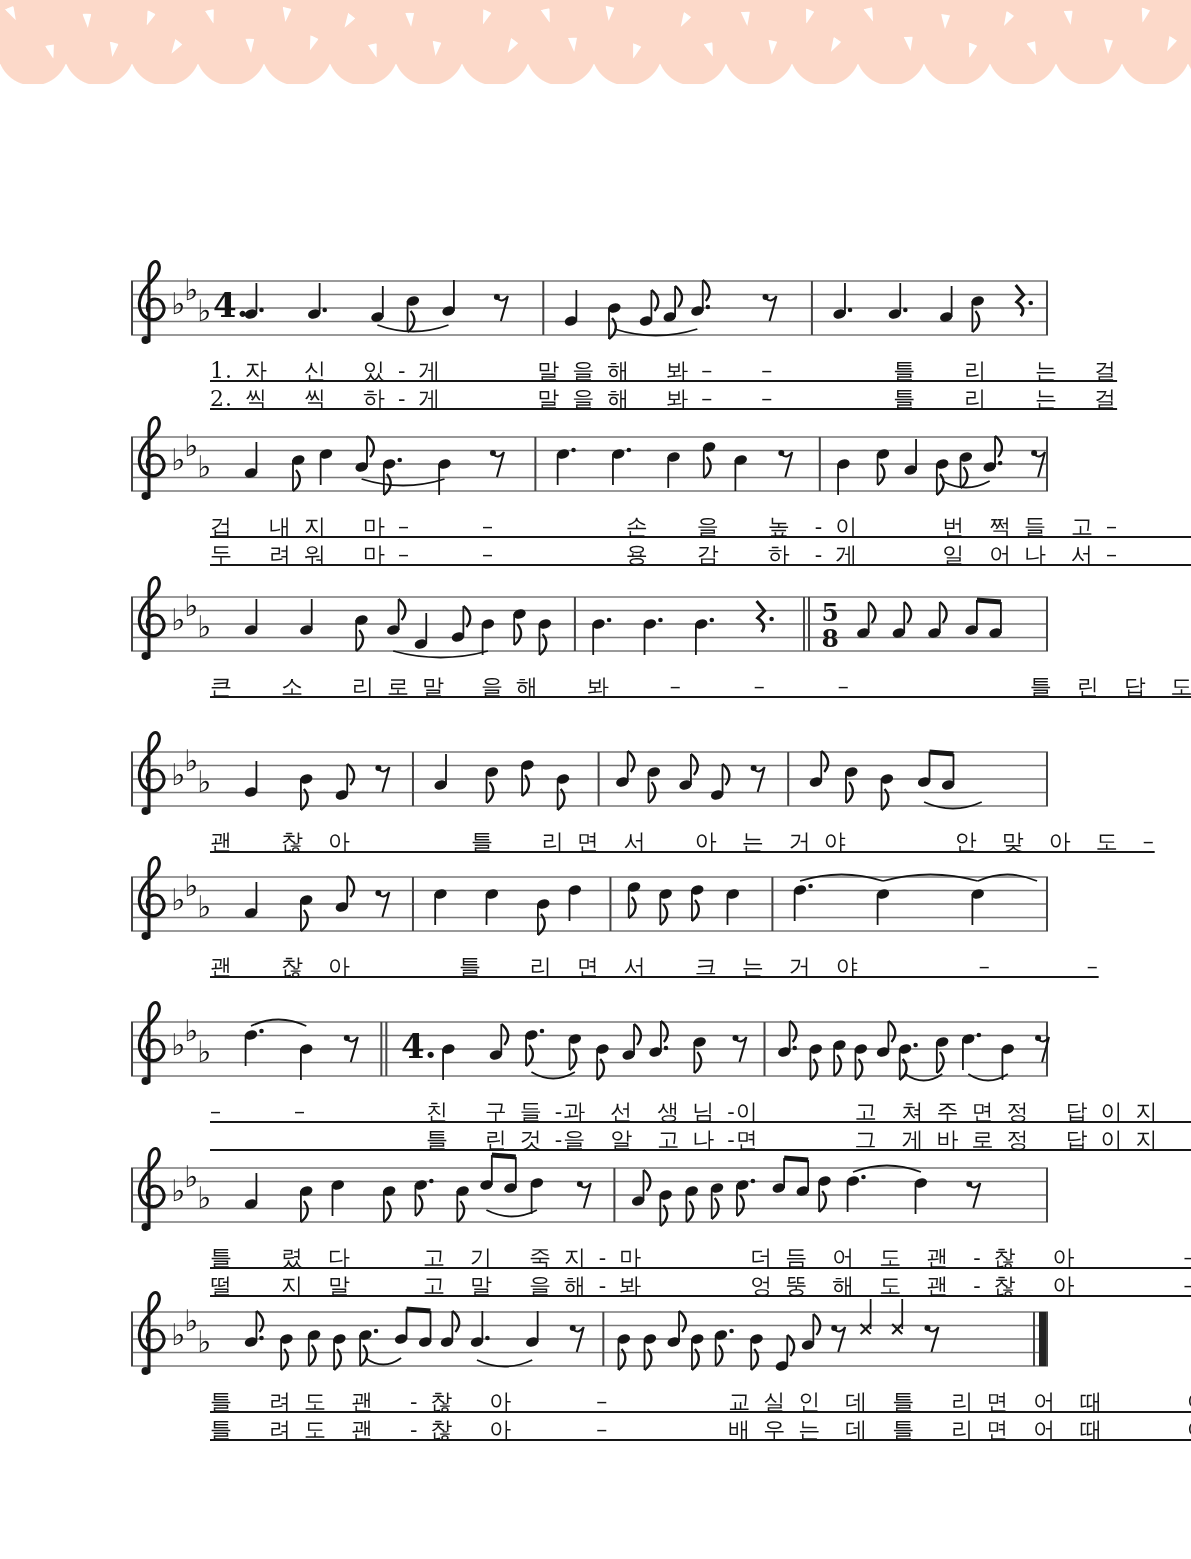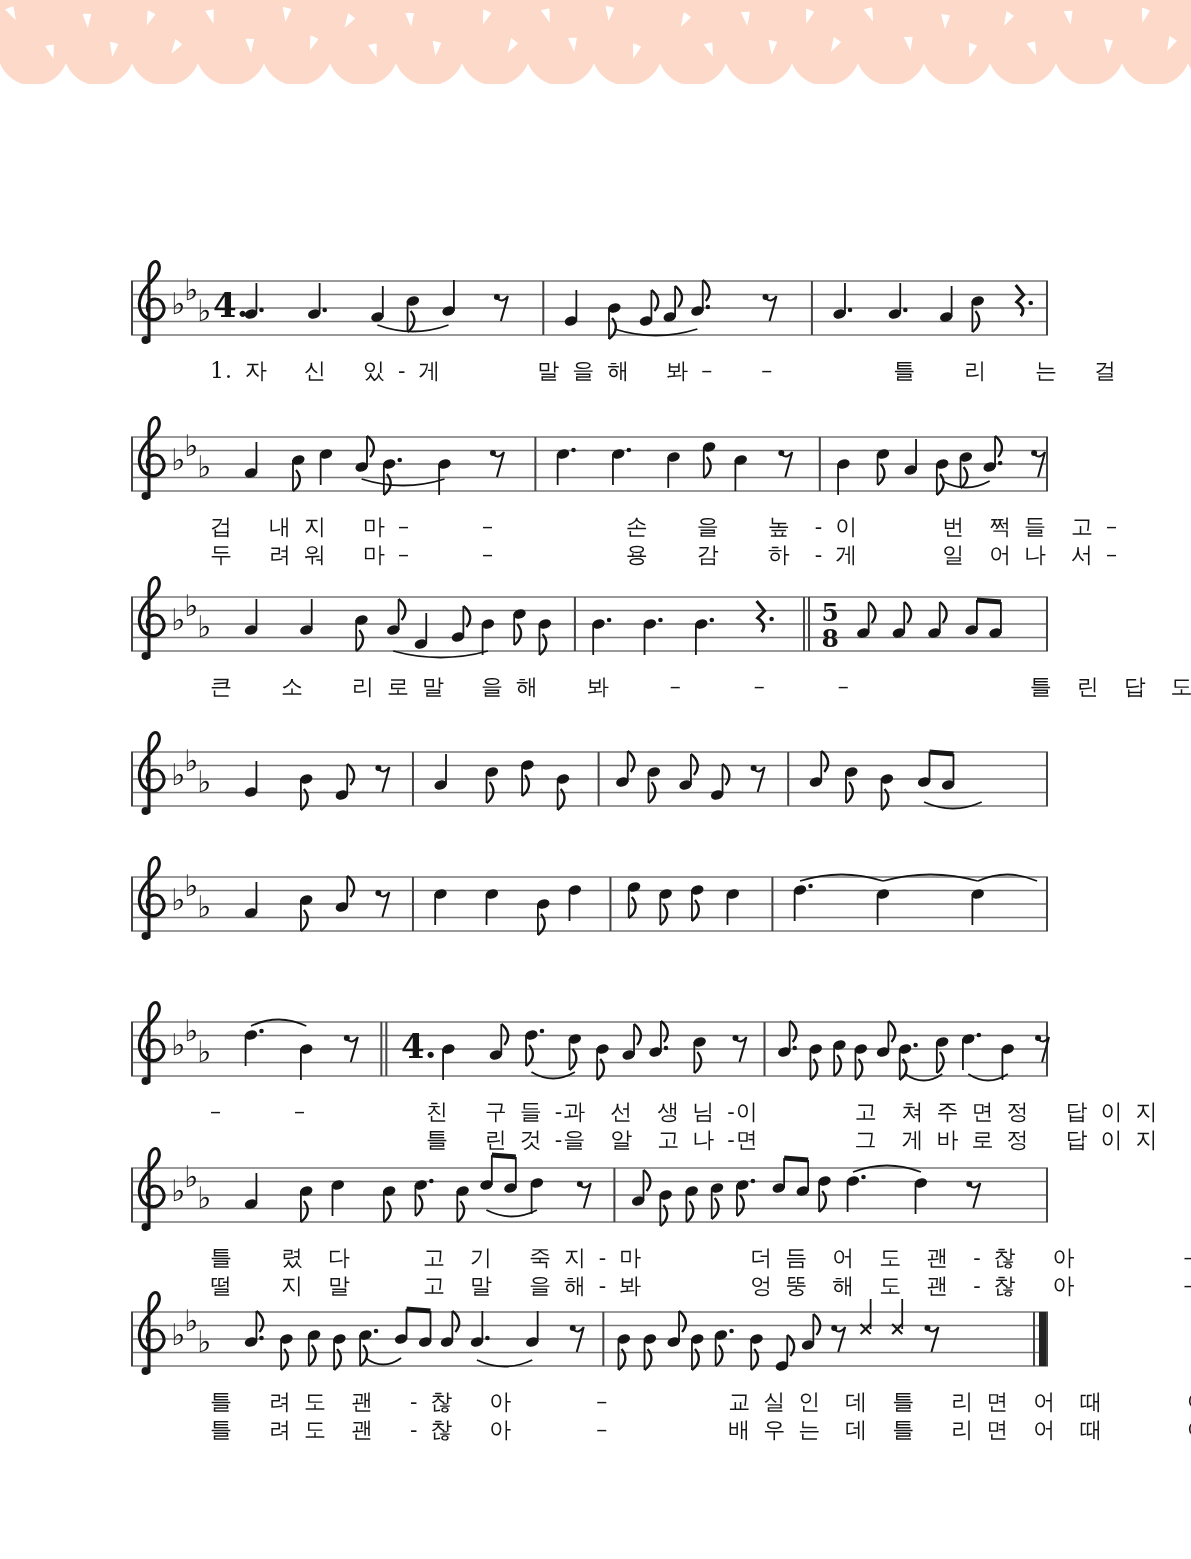--- a/index.html
+++ b/index.html
@@ -6,21 +6,21 @@
   .page{position:relative;width:1191px;height:1559px;background:#ffffff;overflow:hidden;
         font-family:"Liberation Sans",sans-serif;}
   .band{position:absolute;top:0;left:0;width:100%;height:64px;}
   .scallops{position:absolute;top:64px;left:0;width:100%;height:20px;
             background-size:66px 20px;background-repeat:repeat-x;}
   .tri{position:absolute;width:9px;height:15px;
        clip-path:polygon(0 0,100% 10%,45% 100%);}
   .system{position:absolute;left:118px;width:960px;height:178px;}
   .notation{position:absolute;top:0;left:0;}
   .lyric{position:absolute;white-space:pre;font-family:"DejaVu Serif","Liberation Serif",serif;
-         font-size:22px;color:#161616;word-spacing:4px;letter-spacing:1px;line-height:28px;}
+         font-size:22px;color:#161616;word-spacing:4px;letter-spacing:1px;line-height:28px;text-decoration:underline;}
   .l1{top:112px;left:92px;}
   .l2{top:140px;left:92px;}
 </style>
 </head>
 <body>
 
 <div class="page">
   <div class="band" style="background: rgb(252, 217, 201);">
       <div class="tri" style="left: 8px; top: 6px; background: rgb(255, 255, 255); transform: rotate(-30deg);"></div>
       <div class="tri" style="left: 47px; top: 44px; background: rgb(255, 255, 255); transform: rotate(-18deg);"></div>
@@ -132,20 +132,21 @@
             <path d="M854.4000000000001 87 C 862.4000000000001 81, 863.4000000000001 73, 857.4000000000001 66" stroke="#151515" stroke-width="2.4" fill="none"></path>
             <path d="M897.72 40 L 905.72 50 L 898.72 57 Q 908.72 64 902.72 71" stroke="#151515" stroke-width="3" fill="none"></path>
             <circle cx="912.72" cy="58" r="2.3" fill="#151515"></circle>
           </g>
           <g>
             <path d="M259.4 80 Q 294.95 93 330.5 80" stroke="#151515" stroke-width="1.8" fill="none"></path>
             <path d="M496.40000000000003 84 Q 537.875 97 579.35 84" stroke="#151515" stroke-width="1.8" fill="none"></path>
           </g>
         </svg>
         <div class="lyric l1">1. 자   신   있 - 게        말 을 해   봐 –    –          틀    리    는   걸</div>
+        <div class="lyric l2">2. 씩   씩   하 - 게        말 을 해   봐 –    –          틀    리    는   걸</div>
       </section>
       <section class="system" style="top: 401px;">
         <svg class="notation" width="960" height="108" viewBox="0 0 960 108">
           <g>
             <line x1="13" y1="36" x2="930" y2="36" stroke="#787878" stroke-width="1.6"></line>
             <line x1="13" y1="49.5" x2="930" y2="49.5" stroke="#787878" stroke-width="1.6"></line>
             <line x1="13" y1="63" x2="930" y2="63" stroke="#787878" stroke-width="1.6"></line>
             <line x1="13" y1="76.5" x2="930" y2="76.5" stroke="#787878" stroke-width="1.6"></line>
             <line x1="13" y1="90" x2="930" y2="90" stroke="#787878" stroke-width="1.6"></line>
             <line x1="14" y1="36" x2="14" y2="90" stroke="#444" stroke-width="2"></line>
@@ -378,20 +379,21 @@
             <ellipse cx="806.08" cy="66" rx="6.3" ry="4.6" fill="#151515" transform="rotate(-18 806.08 66)"></ellipse>
             <ellipse cx="830.08" cy="69" rx="6.3" ry="4.6" fill="#151515" transform="rotate(-18 830.08 69)"></ellipse>
             <line x1="811.48" y1="66" x2="811.48" y2="36" stroke="#151515" stroke-width="1.8"></line>
             <line x1="835.48" y1="69" x2="835.48" y2="38" stroke="#151515" stroke-width="1.8"></line>
             <line x1="811.48" y1="36" x2="835.48" y2="38" stroke="#151515" stroke-width="5"></line>
           </g>
           <g>
             <path d="M806.08 86 Q 834.915 99 863.75 86" stroke="#151515" stroke-width="1.8" fill="none"></path>
           </g>
         </svg>
+        <div class="lyric l1">괜    찮  아          틀    리 면  서    아  는  거 야         안  맞  아  도  –</div>
       </section>
       <section class="system" style="top: 841px;">
         <svg class="notation" width="960" height="108" viewBox="0 0 960 108">
           <g>
             <line x1="13" y1="36" x2="930" y2="36" stroke="#787878" stroke-width="1.6"></line>
             <line x1="13" y1="49.5" x2="930" y2="49.5" stroke="#787878" stroke-width="1.6"></line>
             <line x1="13" y1="63" x2="930" y2="63" stroke="#787878" stroke-width="1.6"></line>
             <line x1="13" y1="76.5" x2="930" y2="76.5" stroke="#787878" stroke-width="1.6"></line>
             <line x1="13" y1="90" x2="930" y2="90" stroke="#787878" stroke-width="1.6"></line>
             <line x1="14" y1="36" x2="14" y2="90" stroke="#444" stroke-width="2"></line>
@@ -447,20 +449,21 @@
             <line x1="759.6" y1="53" x2="759.6" y2="84" stroke="#151515" stroke-width="1.8"></line>
             <ellipse cx="859.8000000000001" cy="53" rx="6.3" ry="4.6" fill="#151515" transform="rotate(-18 859.8000000000001 53)"></ellipse>
             <line x1="854.4000000000001" y1="53" x2="854.4000000000001" y2="84" stroke="#151515" stroke-width="1.8"></line>
           </g>
           <g>
             <path d="M682.0500000000001 40 Q 723.5250000000001 27 765 40" stroke="#151515" stroke-width="1.8" fill="none"></path>
             <path d="M765 40 Q 812.4000000000001 27 859.8000000000001 40" stroke="#151515" stroke-width="1.8" fill="none"></path>
             <path d="M859.8000000000001 40 Q 889.4250000000001 27 919.0500000000001 40" stroke="#151515" stroke-width="1.8" fill="none"></path>
           </g>
         </svg>
+        <div class="lyric l1">괜    찮  아         틀    리  면  서    크  는  거  야          –        –</div>
       </section>
       <section class="system" style="top: 986px;">
         <svg class="notation" width="960" height="108" viewBox="0 0 960 108">
           <g>
             <line x1="13" y1="36" x2="930" y2="36" stroke="#787878" stroke-width="1.6"></line>
             <line x1="13" y1="49.5" x2="930" y2="49.5" stroke="#787878" stroke-width="1.6"></line>
             <line x1="13" y1="63" x2="930" y2="63" stroke="#787878" stroke-width="1.6"></line>
             <line x1="13" y1="76.5" x2="930" y2="76.5" stroke="#787878" stroke-width="1.6"></line>
             <line x1="13" y1="90" x2="930" y2="90" stroke="#787878" stroke-width="1.6"></line>
             <line x1="14" y1="36" x2="14" y2="90" stroke="#444" stroke-width="2"></line>

